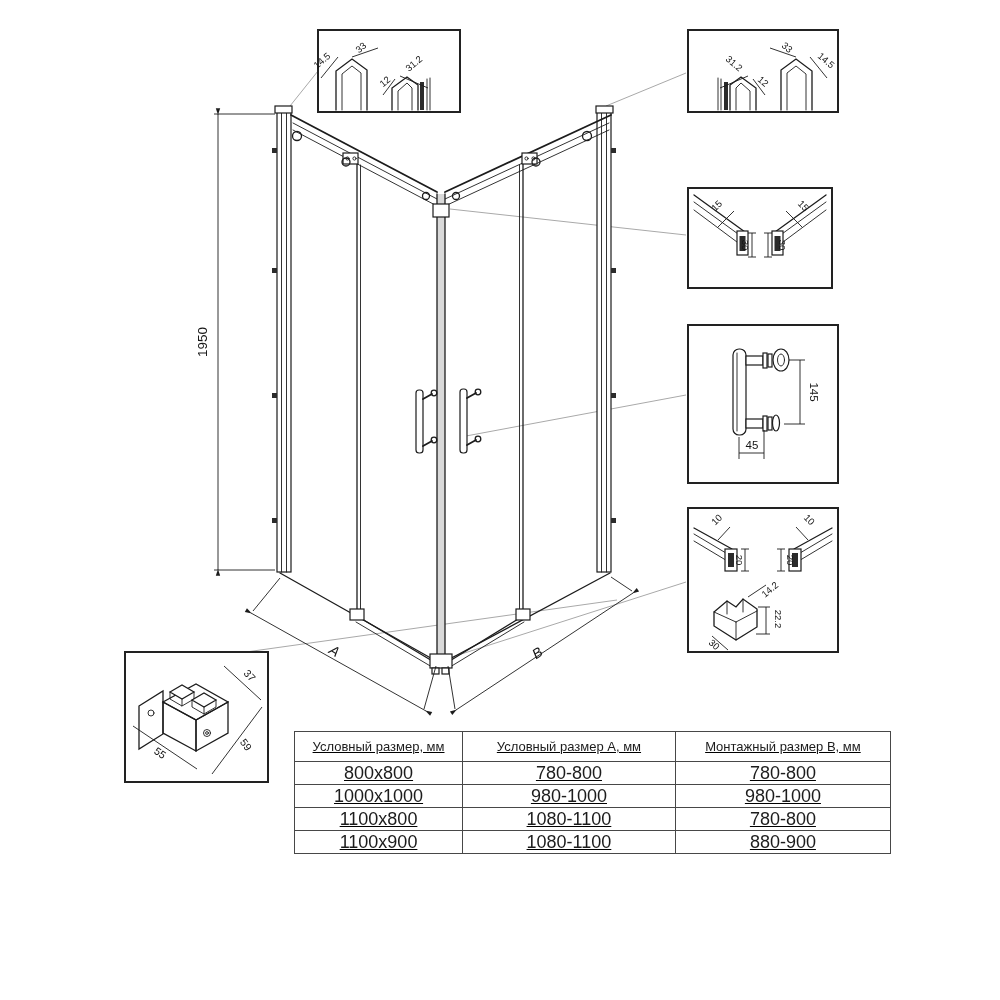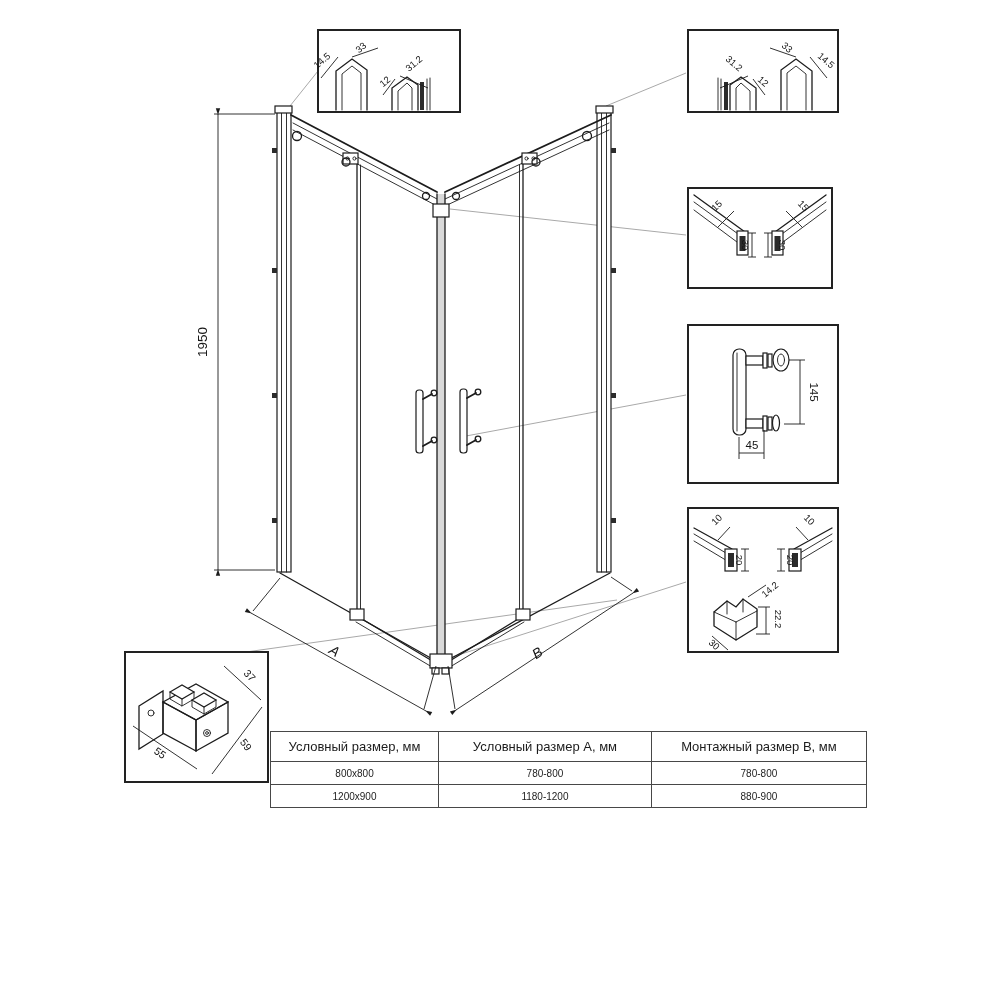--- a/index.html
+++ b/index.html
@@ -20,27 +20,27 @@
 
   text{fill:#151515;}
   .t9 {font-size:9.5px;}
   .t10{font-size:10.5px;}
   .t11{font-size:11.5px;}
   .t13{font-size:13.5px;}
   .tit{font-style:italic;font-size:14px;}
   .mid{text-anchor:middle;}
 
   
-  .size-table-wrap{position:absolute;left:270px;top:731px;}
+  .size-table-wrap{position:absolute;left:294px;top:731px;text-decoration:underline;}
   table.size{border-collapse:collapse;width:597px;table-layout:fixed;
              border:1.5px solid #474747;color:#1c1c1c;}
   table.size th, table.size td{border:1px solid #474747;text-align:center;
              font-weight:400;padding:0;overflow:hidden;white-space:nowrap;}
   table.size th{height:29px;font-size:13px;}
-  table.size td{height:22px;font-size:10px;}
+  table.size td{height:22px;font-size:18px;}
 </style>
 </head>
 <body>
 
 <div class="stage">
 
 <svg width="1000" height="1000" viewBox="0 0 1000 1000">
   <defs>
     <marker id="arr" markerWidth="9" markerHeight="8" refX="1.5" refY="3" orient="auto-start-reverse">
       <path d="M0.5,3 L8,0.6 L8,5.4 Z" fill="#1c1c1c"></path>
@@ -318,21 +318,31 @@
           <th>Монтажный размер В, мм</th>
         </tr>
       </thead>
       <tbody>
           <tr>
             <td>800x800</td>
             <td>780-800</td>
             <td>780-800</td>
           </tr>
           <tr>
-            <td>1200x900</td>
-            <td>1180-1200</td>
+            <td>1000x1000</td>
+            <td>980-1000</td>
+            <td>980-1000</td>
+          </tr>
+          <tr>
+            <td>1100x800</td>
+            <td>1080-1100</td>
+            <td>780-800</td>
+          </tr>
+          <tr>
+            <td>1100x900</td>
+            <td>1080-1100</td>
             <td>880-900</td>
           </tr>
         </tbody>
     </table>
   </div>
 
 </div>
 
 </body></html>

